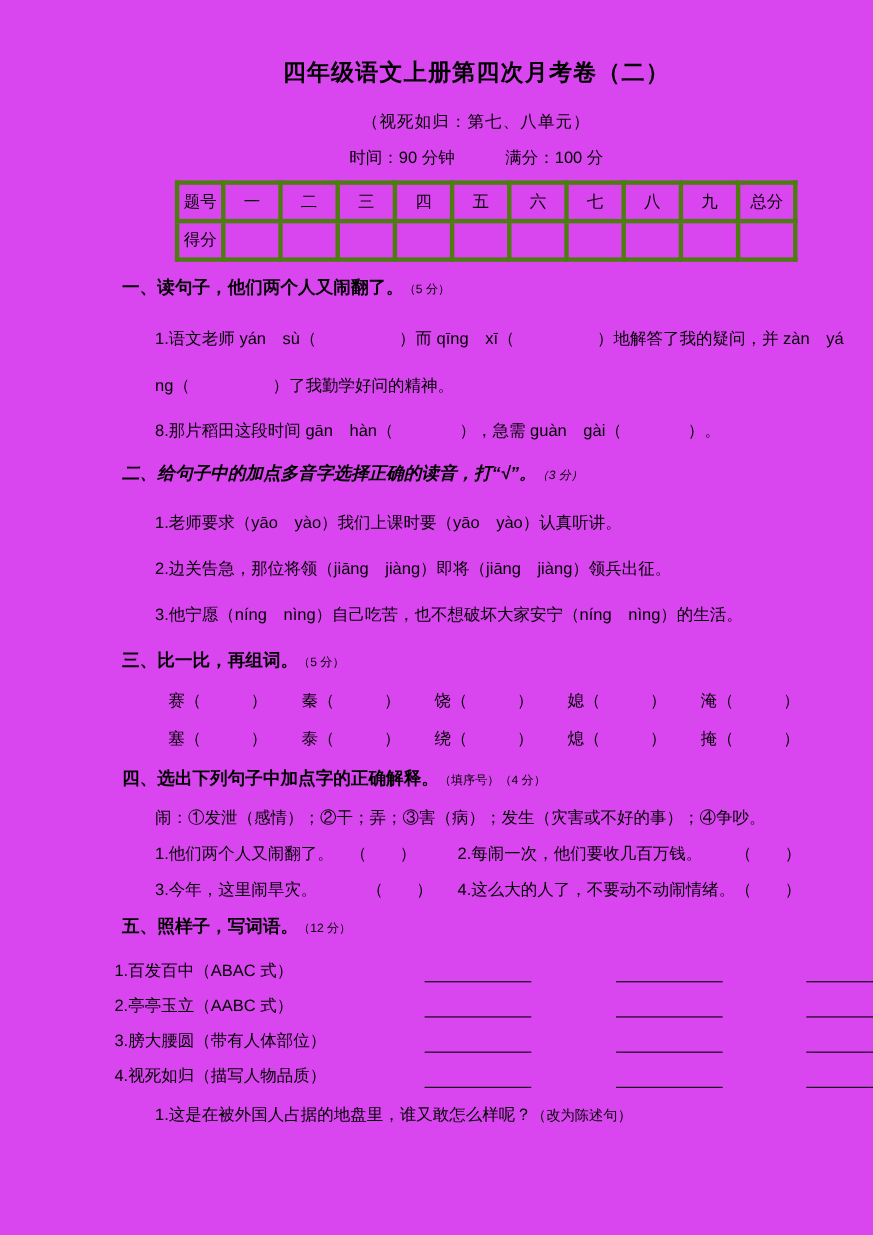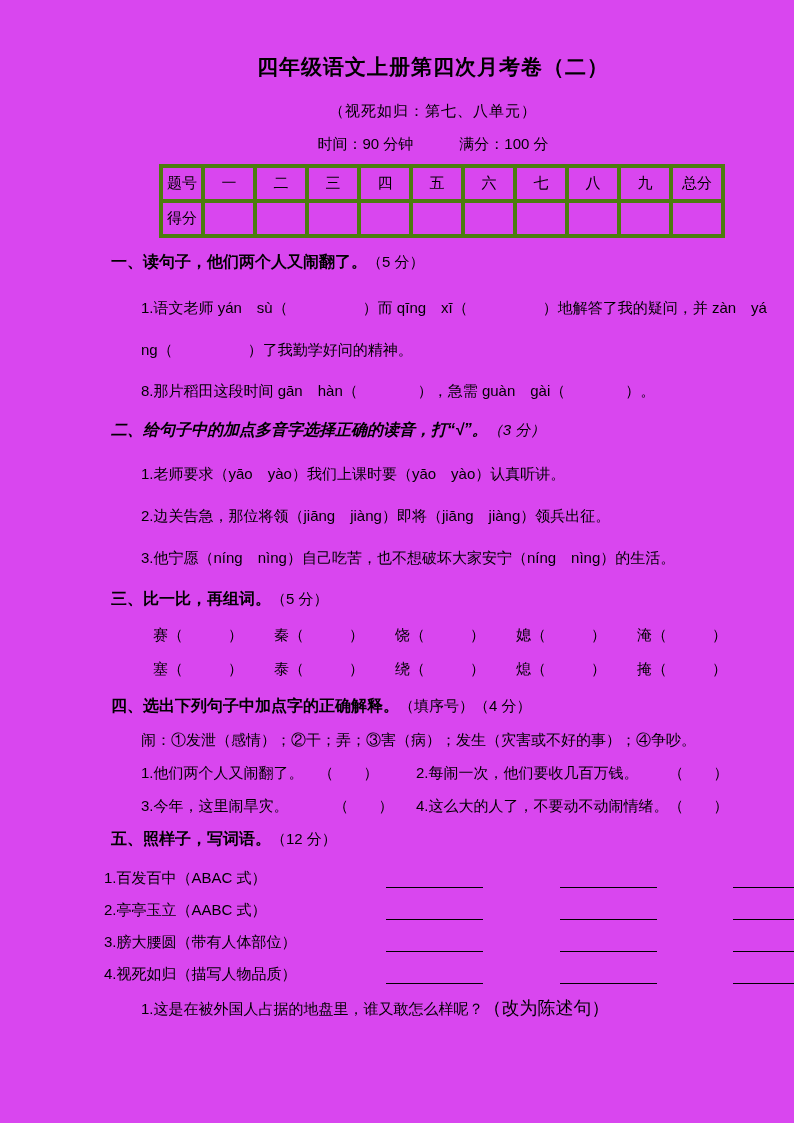--- a/index.html
+++ b/index.html
@@ -50,21 +50,21 @@
     padding:0;
   }
 
   .sec-heading {
     margin-left:75px;
     font-size:16px;
     font-weight:700;
     line-height:22px;
     white-space:nowrap;
   }
-  .sec-heading .points, .sec-heading .note { font-weight:400; font-size:15px;text-align:right; }
+  .sec-heading .points, .sec-heading .note { font-weight:400; font-size:11px;text-align:right; }
   .sec-heading .note { font-family:"Liberation Serif", serif; }
 
   .line {
     margin-left:105px;
     font-size:15px;
     line-height:21px;
     white-space:nowrap;
   }
 
   
@@ -101,21 +101,21 @@
   .blank {
     display:inline-block;
     width:97px; height:17px;
     border-bottom:1px solid #000;
     margin-right:32px;
   }
   .blank:last-child { margin-right:0; }
 
   .kai-note {
     font-family:"Liberation Serif", serif;
-    font-size:18px;
+    font-size:13px;
     text-align:center;
   }
 
   
   .mt-h1  { margin-top:13px; }
   .mt-24  { margin-top:24px; }
   .mt-21  { margin-top:21px; }
   .mt-20  { margin-top:20px; }
   .mt-18  { margin-top:18px;font-style:italic; }
   .mt-22  { margin-top:22px; }

